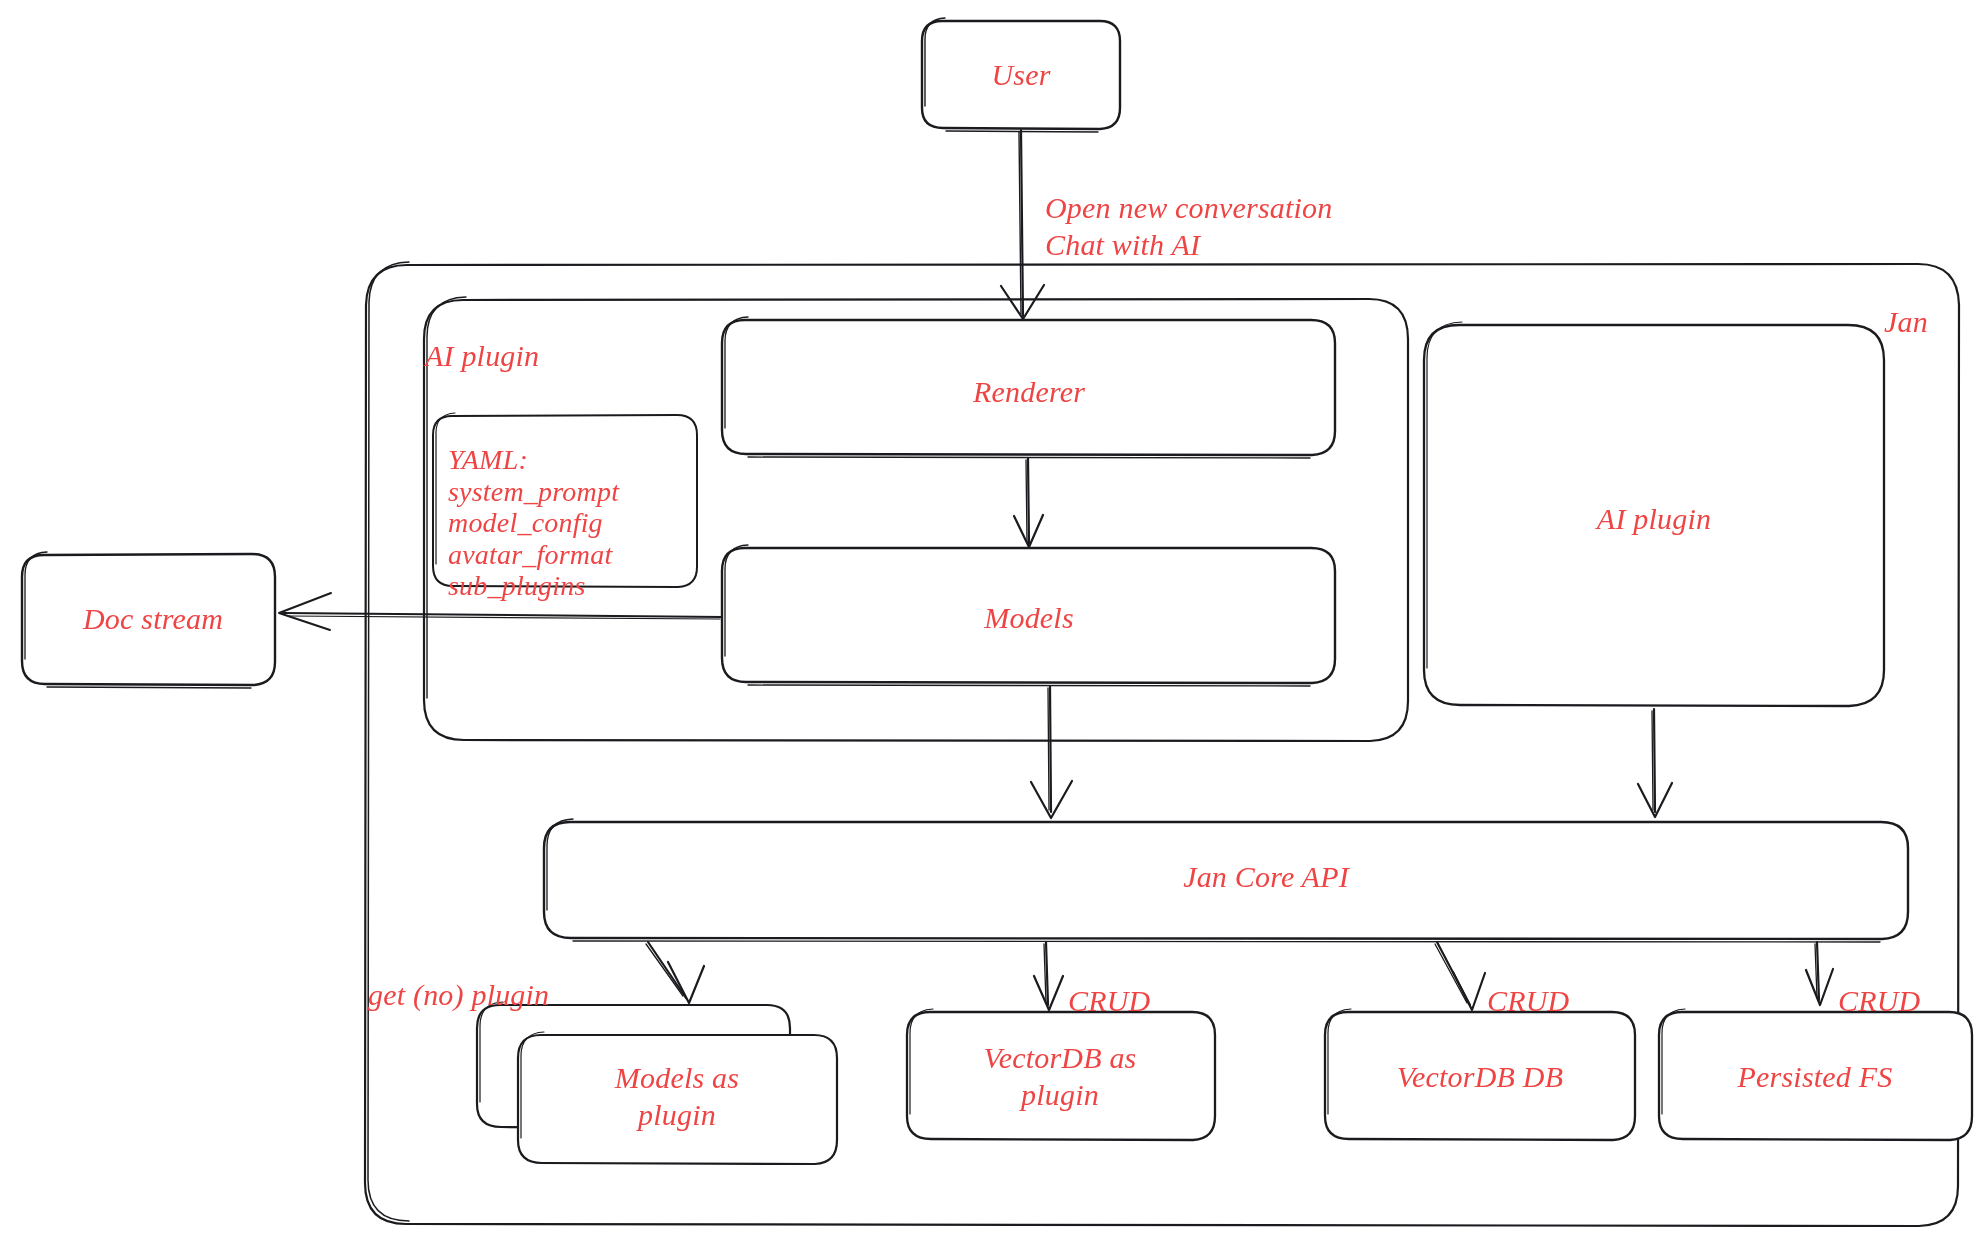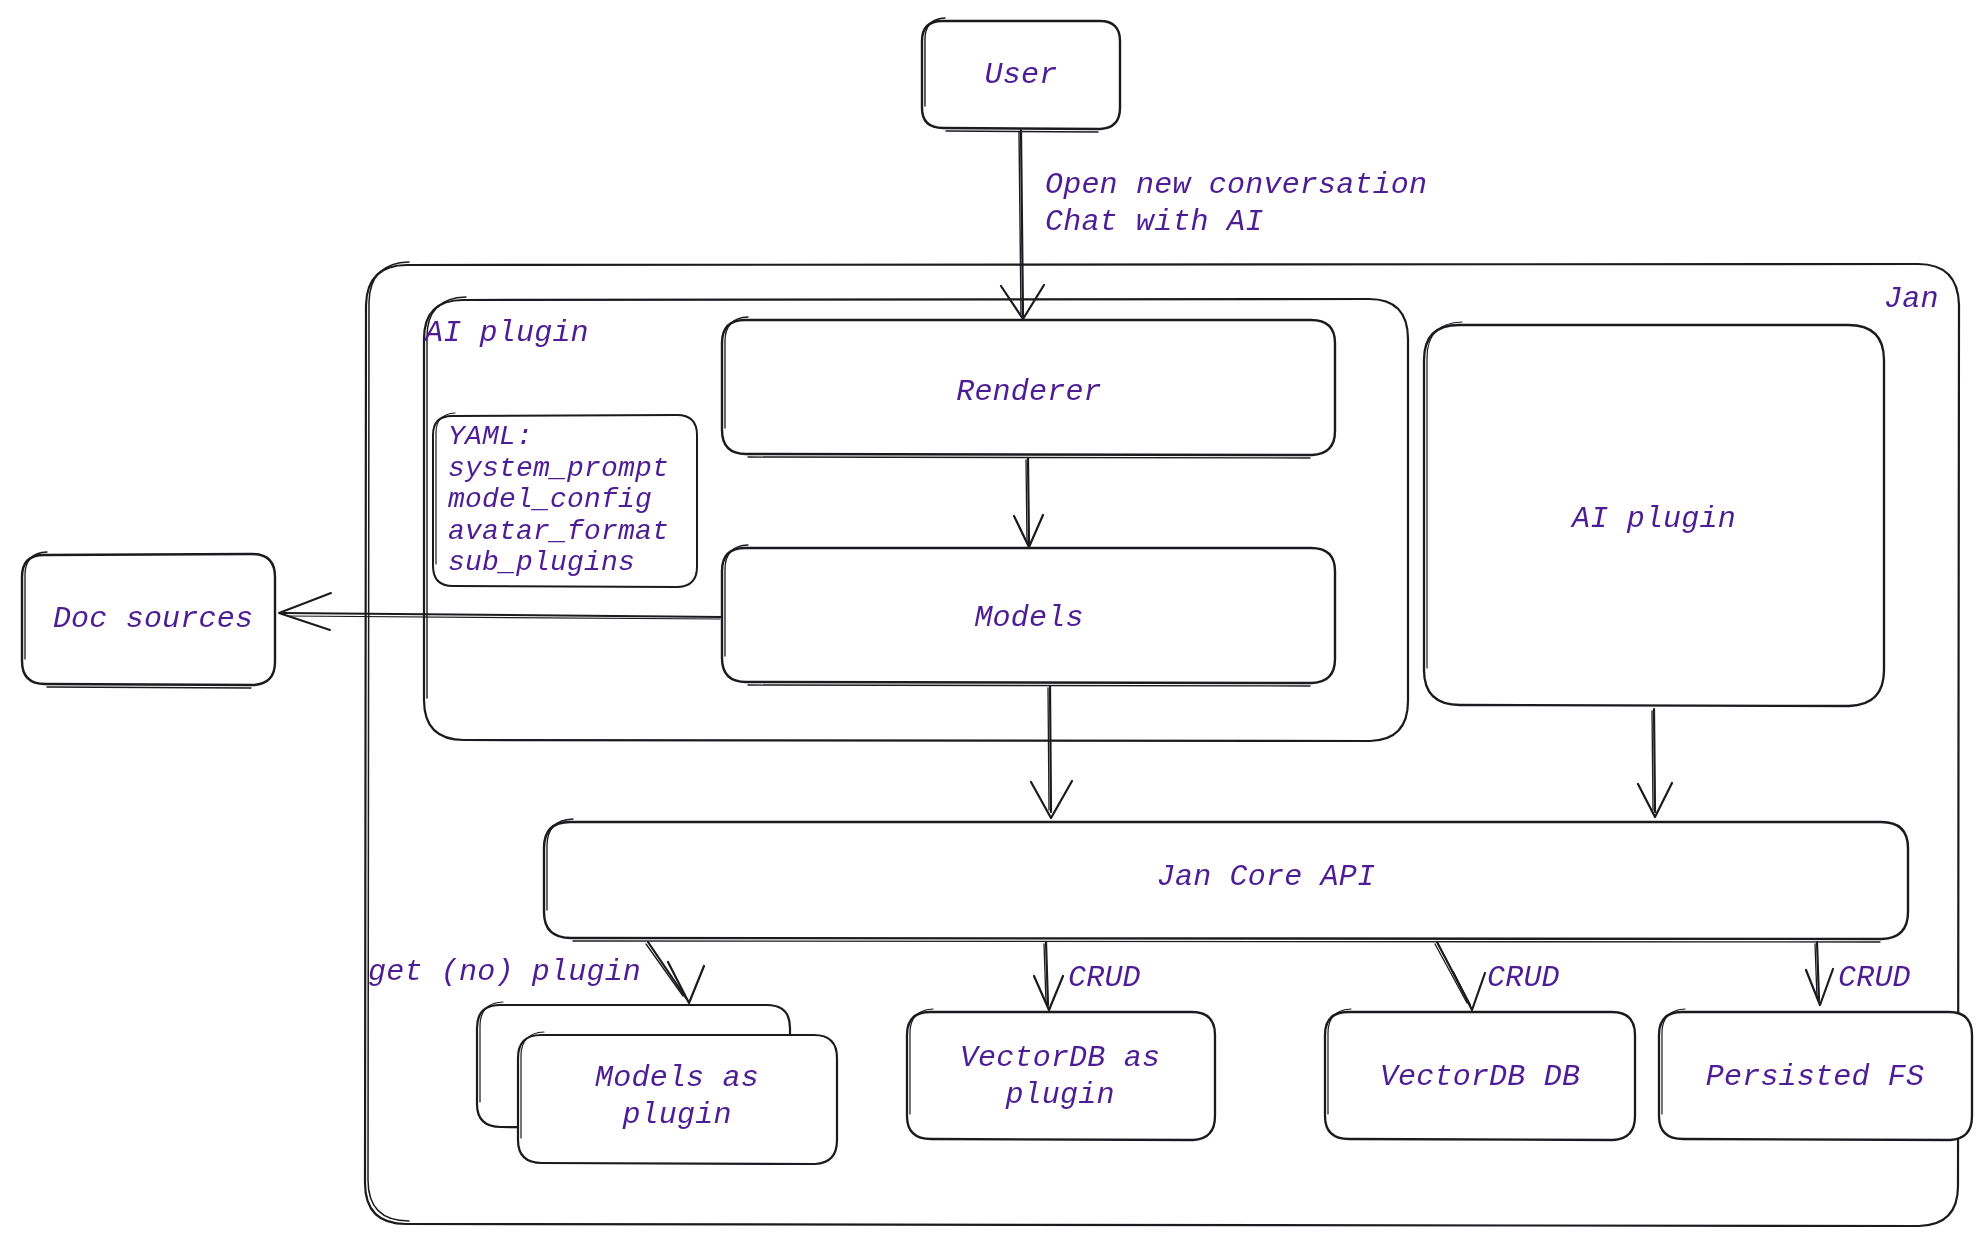--- a/index.html
+++ b/index.html
@@ -26,35 +26,36 @@
     fill: none;
     stroke: #1b1b1f;
     stroke-linecap: round;
     stroke-linejoin: round;
   }
   .shape-fill {
     fill: #ffffff;
   }
   .node-text {
     position: absolute;
-    color: #4c1d95;
-    font-family: Liberation Mono, monospace;
+    color: #ef4444;
+    font-family: Liberation Serif, serif;
     text-align: center;
     white-space: pre;
     line-height: 1.22;
     pointer-events: none;
     font-style: italic;
     letter-spacing: 0.2px;
   }
   .t-center {
     transform: translate(-50%, -50%);
   }
   .t-left {
     transform: translate(0, -50%);
     text-align: left;
+    margin-top: 23px;
   }
   .sz-28 { font-size: 30px; }
   .sz-20 { font-size: 28px; }
 </style>
 </head>
 <body>
 
 <div id="canvas">
 
   <svg id="diagram" viewBox="0 0 1981 1246">
@@ -201,21 +202,21 @@
   <div class="node-text t-center sz-28" style="left:1021px; top:75px;">User</div>
 
   <div class="node-text t-center sz-28" style="left:1029px; top:392px;">Renderer</div>
 
   <div class="node-text t-center sz-28" style="left:1029px; top:618px;">Models</div>
 
   <div class="node-text t-center sz-28" style="left:1654px; top:519px;">AI plugin</div>
 
   <div class="node-text t-center sz-28" style="left:1222px; top:877px;margin-left:44px;">Jan Core API</div>
 
-  <div class="node-text t-center sz-28" style="left:153px; top:619px;">Doc sources</div>
+  <div class="node-text t-center sz-28" style="left:153px; top:619px;">Doc stream</div>
 
   <div class="node-text t-center sz-28" style="left:677px; top:1097px;">Models as
 plugin</div>
 
   <div class="node-text t-center sz-28" style="left:1060px; top:1077px;">VectorDB as
 plugin</div>
 
   <div class="node-text t-center sz-28" style="left:1480px; top:1077px;">VectorDB DB</div>
 
   <div class="node-text t-center sz-28" style="left:1815px; top:1077px;">Persisted FS</div>

